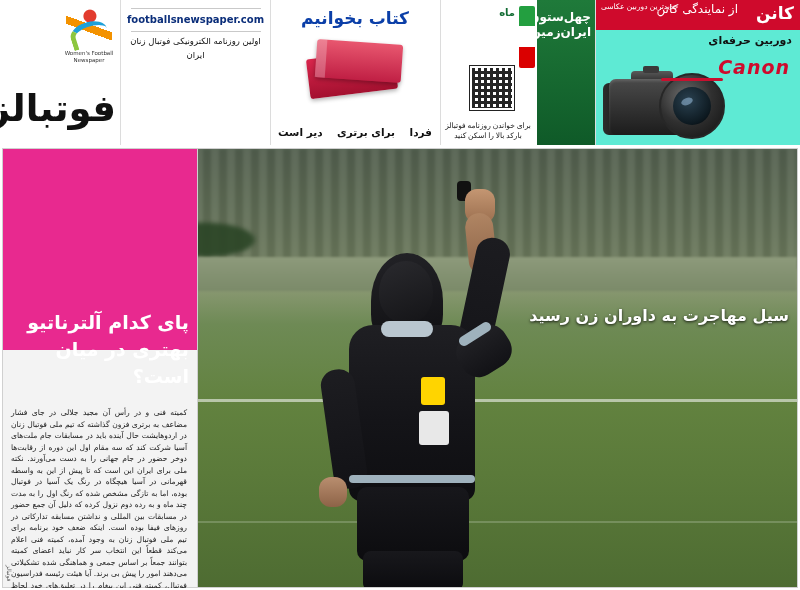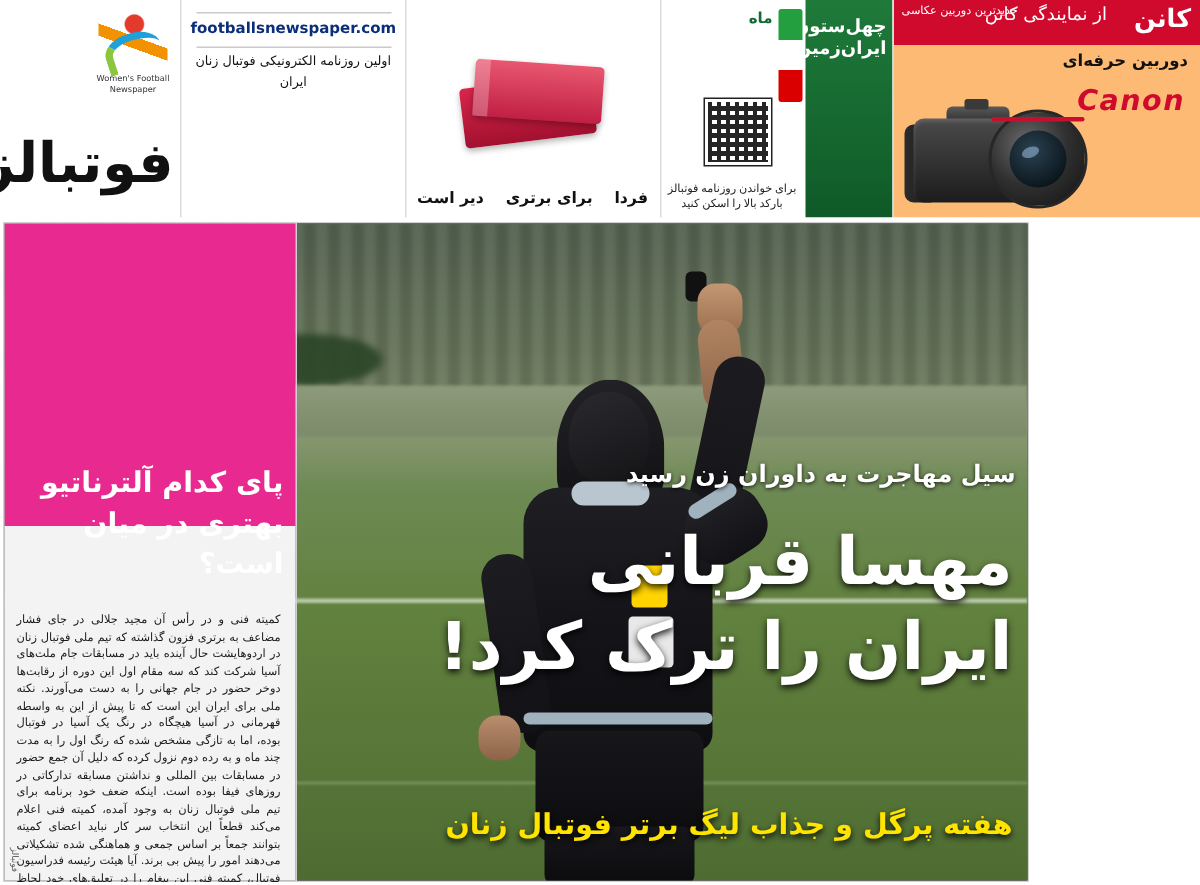--- a/index.html
+++ b/index.html
@@ -44,21 +44,21 @@
   .canon-red-band .cn-fa {
     position: absolute; top: 4px; right: 62px;
     color: #ffffff; font-size: 12px; text-align: right; line-height: 11px;
   }
   .canon-red-band .cn-sub {
     position: absolute; top: 2px; left: 6px;
     color: #ffffff; font-size: 7.5px; text-align: right; line-height: 10px;
   }
   .canon-white {
     position: absolute; top: 30px; right: 0;
-    width: 205px; height: 115px; background: #fdba74;
+    width: 205px; height: 115px; background: #5eead4;
   }
   .canon-white .cn-fa2 {
     position: absolute; top: 4px; right: 8px;
     color: #111; font-size: 11px; line-height: 13px; text-align: right;
     font-weight: bold;
   }
   .canon-white .cn-brand {
     position: absolute; top: 26px; right: 10px;
     color: #cf0a2c; font-size: 19px; font-weight: bold; letter-spacing: 1px; font-style: italic;
   }
@@ -242,21 +242,21 @@
   .np-title {
     position: absolute; bottom: 16px; right: 4px;
     width: 114px; text-align: center;
     color: #111; font-size: 37px; font-weight: bold; line-height: 40px;
     letter-spacing: -1px;
   }
 
   
   .hero {
     position: absolute; top: 148px; left: 2px;
-    width: 684px; height: 440px;
+    width: 796px; height: 440px;
     overflow: hidden;
     background: #111;
     border: 1px solid #d0d0d0;
   }
   
   .photo {
     position: absolute; inset: 0;
     background:
       linear-gradient(180deg,
         #5a6a58 0%, #63735f 14%,
@@ -473,20 +473,21 @@
       </div>
       <div class="bk-flag"></div>
       <span class="bk-text">ماه</span>
       <div class="qr">
           <i></i>
         </div>
       <span class="bk-caption">برای خواندن روزنامه فوتبالز بارکد بالا را اسکن کنید</span>
     </div>
 
     <div class="ad-cover">
+      <div class="cv-title">کتاب بخوانیم</div>
       <div class="cv-books">
         <div class="bk1"></div>
         <div class="bk2"></div>
       </div>
       <div class="cv-foot">
         <span>فردا</span>
         <span>برای برتری</span>
         <span>دیر است</span>
       </div>
     </div>
@@ -532,27 +533,22 @@
         <div class="badge"></div>
         <div class="badge2"></div>
         <div class="hem"></div>
         <div class="shorts"></div>
         <div class="legs"></div>
       </div>
     </div>
 
     <div class="kicker">سیل مهاجرت به داوران زن رسید</div>
 
-    <div class="bigtitle">
-      <div class="l1">مهسا قربانی</div>
-      <div class="l2">ایران را ترک کرد!</div>
-    </div>
 
     <div class="bottomlines">
-      <div class="b1">هفته پرگل و جذاب لیگ برتر فوتبال زنان</div>
     </div>
   </div>
 
   <div class="leftcol">
     <div class="lc-head">پای کدام آلترناتیو بهتری در میان است؟</div>
     <div class="lc-body">کمیته فنی و در رأس آن مجید جلالی در جای فشار مضاعف به برتری فزون گذاشته که تیم ملی فوتبال زنان در اردوهایشت حال آینده باید در مسابقات جام ملت‌های آسیا شرکت کند که سه مقام اول این دوره از رقابت‌ها دوخر حضور در جام جهانی را به دست می‌آورند. نکته ملی برای ایران این است که تا پیش از این به واسطه قهرمانی در آسیا هیچگاه در رنگ یک آسیا در فوتبال بوده، اما به تازگی مشخص شده که رنگ اول را به مدت چند ماه و به رده دوم نزول کرده که دلیل آن جمع حضور در مسابقات بین المللی و نداشتن مسابقه تدارکاتی در روزهای فیفا بوده است. اینکه ضعف خود برنامه برای تیم ملی فوتبال زنان به وجود آمده، کمیته فنی اعلام می‌کند قطعاً این انتخاب سر کار نباید اعضای کمیته بتوانند جمعاً بر اساس جمعی و هماهنگی شده تشکیلاتی می‌دهند امور را پیش بی برند. آیا هیئت رئیسه فدراسیون فوتبال، کمیته فنی این پیغام را در تعلیق‌های خود لحاظ کرده است؟ ما که به این امیدواریم مگر اینکه مشخص نباید شود.</div>
     <div class="lc-side">فوتبالز</div>
   </div>
 
   <div class="footer"></div>

